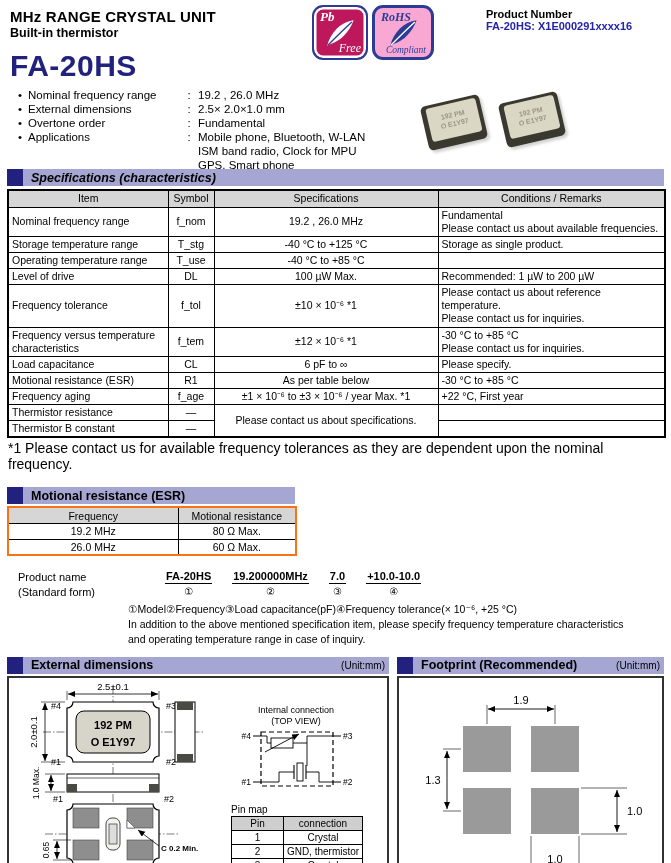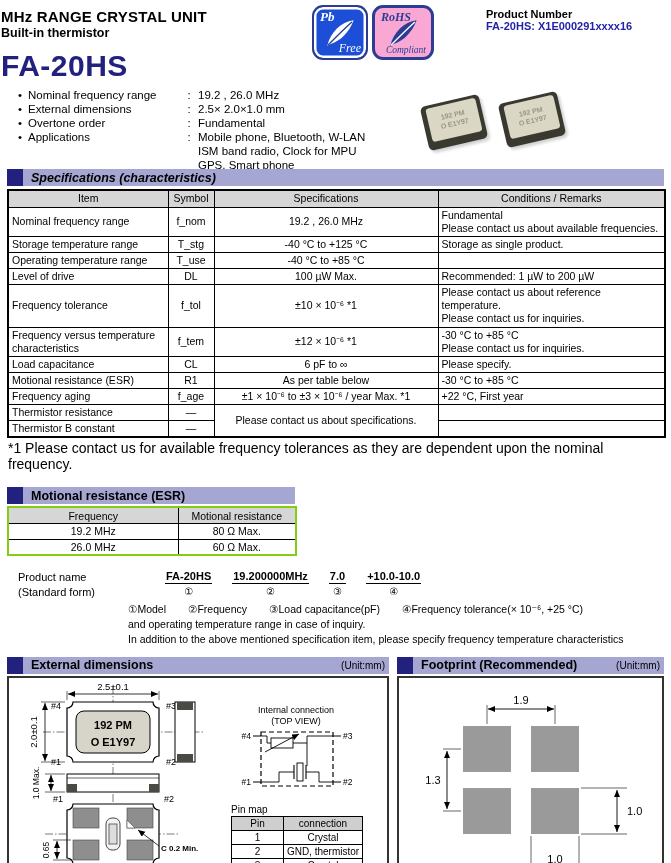--- a/index.html
+++ b/index.html
@@ -1,26 +1,26 @@
 <!DOCTYPE html>
 <html><head>
 <meta charset="utf-8">
 <style>
   * { margin:0; padding:0; box-sizing:border-box; }
   body { background:#fff; }
   .page { width:671px; height:863px; position:relative; background:#fff;
           font-family:"Liberation Sans", sans-serif; color:#000; overflow:hidden; }
 
   
-  .hdr { position:relative; height:88px; padding:8px 0 0 1px; }
+  .hdr { position:relative; height:88px; padding:8px 0 0 10px; }
   .t1 { font-size:15px; font-weight:bold; letter-spacing:0.2px; }
   .t2 { font-size:12.5px; font-weight:bold; margin-top:1px; }
   .model { font-size:30px; font-weight:bold; color:#22227e; margin-top:9px; letter-spacing:0.5px; }
   .badge { position:absolute; top:5px; width:56px; height:55px; border-radius:11px; }
-  .badge.pb { left:312px; background:#1d4ed8; box-shadow: inset 0 0 0 2.5px #fff; border:2px solid #2c3c94; }
+  .badge.pb { left:312px; background:#be185d; box-shadow: inset 0 0 0 2.5px #fff; border:2px solid #2c3c94; }
   .badge.rohs { left:372px; width:62px; background:#f9a8d4; border:3px solid #2c3c94; }
   .badge .b-top { position:absolute; top:2px; left:6px; font-family:"Liberation Serif", serif; font-style:italic; font-weight:bold; font-size:13px; }
   .badge .b-bot { position:absolute; bottom:2px; right:5px; font-family:"Liberation Serif", serif; font-style:italic; font-size:12px; }
   .badge.pb .b-top, .badge.pb .b-bot { color:#fff; }
   .badge.rohs .b-top { color:#2c3c94; font-size:12px; }
   .badge.rohs .b-bot { color:#2c3c94; font-size:9.5px; }
   .badge svg.leaf { position:absolute; left:50%; top:50%; width:34px; height:34px; transform:translate(-50%,-50%); }
   .pn { position:absolute; left:486px; top:8px; }
   .pn1 { font-size:11px; font-weight:bold; }
   .pn2 { font-size:11px; font-weight:bold; color:#2323a8; }
@@ -53,33 +53,33 @@
   .spec-table { margin:3px 7px 0 7px; width:657px; font-size:10.5px; table-layout:fixed; }
   .spec-table th, .spec-table td { border:1px solid #000; padding:1px 3px; line-height:1.25; vertical-align:middle; }
   .spec-table { border:2px solid #000; }
   .spec-table th { background:#d6d6d6; font-weight:normal; text-align:center; height:17px; }
   .cs, .cv { text-align:center; }
   .pre { white-space:pre-line; }
 
   .footnote { margin:2px 0 0 8px; font-size:14px; }
 
   
-  .esr-table { margin:2px 0 0 7px; width:288px; font-size:10.5px; border:2px solid #84cc16; table-layout:fixed; }
+  .esr-table { margin:2px 0 0 7px; width:288px; font-size:10.5px; border:2px solid #f97316; table-layout:fixed; }
   .esr-table th, .esr-table td { border:1px solid #000; text-align:center; padding:1px 2px; height:16px; }
   .esr-table th { background:#d6d6d6; font-weight:normal; }
 
   
   .pname { display:flex; margin:14px 0 0 18px; font-size:11px;gap:40px; }
   .pname-label { width:107px; line-height:1.3; }
   .pname-segs { display:flex; gap:20px; }
   .seg { display:flex; flex-direction:column; align-items:center; }
   .seg-text { border-bottom:1px solid #000; padding:0 1px 1px 1px; font-weight:bold; }
   .seg-num { font-size:10px; margin-top:2px; }
   .pnotes { margin:3px 0 0 128px; font-size:10.5px; line-height:1.45; }
-  .pnotes-line1 { display:flex; gap:22px; }
+  .pnotes-line1 { display:flex; }
 
   
   .bottom-row { display:flex; gap:8px; margin:9px 7px 0 7px; }
   .col-left { width:382px; } .col-right { flex:1; }
   .draw-box { margin-top:2px; height:238px; border:2px solid #333; position:relative; background:#fff; }
   svg text { font-family:"Liberation Sans", sans-serif; fill:#000; }
   .pinmap { position:absolute; left:222px; top:126px; width:140px; }
   .pinmap-title { font-size:10px; margin-bottom:1px; }
   .pinmap table { width:132px; font-size:10px; border:1px solid #000; }
   .pinmap th, .pinmap td { border:1px solid #000; text-align:center; padding:0 1px; height:14px; font-weight:normal; }
@@ -297,22 +297,22 @@
         </div>
     </div>
   </div>
   <div class="pnotes">
     <div class="pnotes-line1">
       <span>①Model</span>
       <span>②Frequency</span>
       <span>③Load capacitance(pF)</span>
       <span>④Frequency tolerance(× 10⁻⁶, +25 °C)</span>
     </div>
+    <div>In addition to the above mentioned specification item, please specify frequency temperature characteristics</div>
     <div>and operating temperature range in case of inquiry.</div>
-    <div>In addition to the above mentioned specification item, please specify frequency temperature characteristics</div>
   </div>
 
   <div class="bottom-row">
 
     <div class="col-left">
       <div class="band">
         <span class="sq"></span>
         <span class="band-title">External dimensions</span>
         <span class="band-unit">(Unit:mm)</span>
       </div>

